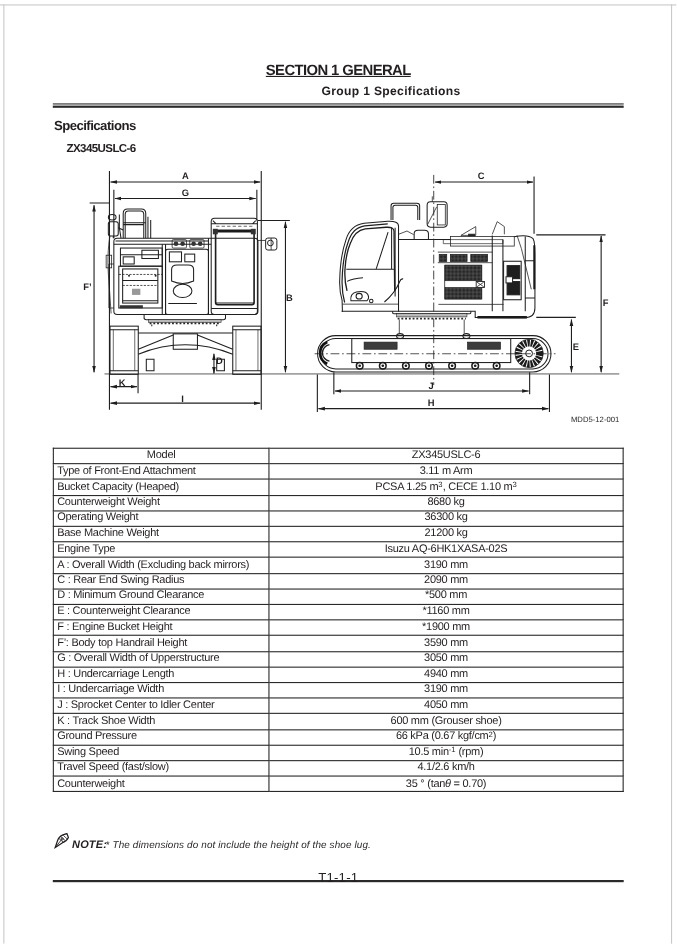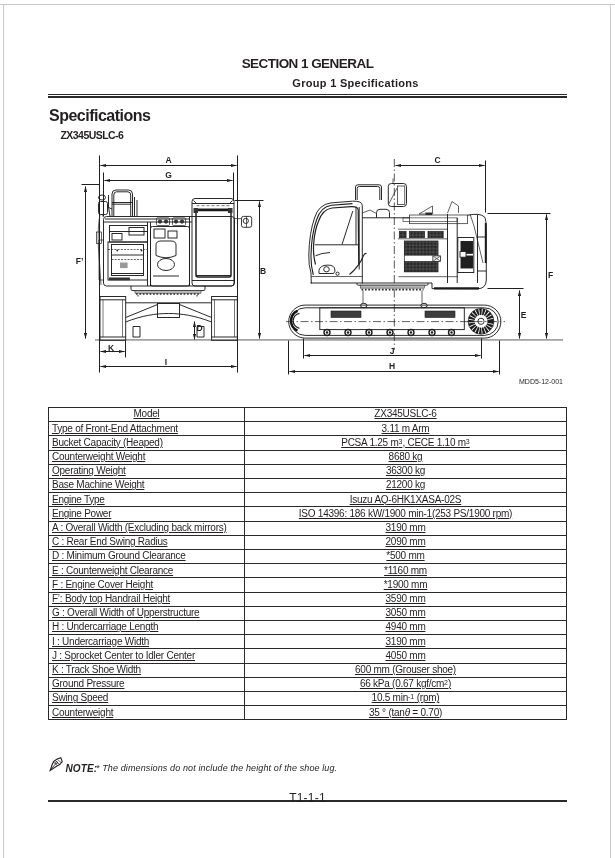--- a/index.html
+++ b/index.html
@@ -1,27 +1,27 @@
 <!DOCTYPE html>
 <html><head>
 <meta charset="utf-8">
 <style>
   html,body{margin:0;padding:0;}
   body{width:615px;height:858px;position:relative;background:#fff;overflow:hidden;
        font-family:"Liberation Sans",sans-serif;color:#231f20;}
   .abs{position:absolute;}
   .ln{position:absolute;background:#2a2a2a;}
   .gln{position:absolute;background:#c9c9c9;}
-  .h1{font-weight:bold;font-size:13.5px;letter-spacing:-0.55px;width:615px;text-align:center;}
+  .h1{font-weight:bold;font-size:13.5px;letter-spacing:-0.55px;width:615px;text-align:center;text-decoration:underline;}
   .h2{font-weight:bold;font-size:11px;letter-spacing:0.3px;width:615px;text-align:center;}
-  .spec{font-weight:bold;font-size:16px;letter-spacing:-0.5px;}
+  .spec{font-weight:bold;font-size:12px;letter-spacing:-0.5px;}
   .model{font-weight:bold;font-size:10.5px;letter-spacing:-0.55px;}
   table.t{border-collapse:collapse;table-layout:fixed;width:518px;}
   table.t td{border:1px solid #2a2a2a;font-size:10px;letter-spacing:-0.25px;
-     padding:0 0 0 3px;height:13.21px;line-height:12.5px;white-space:nowrap;overflow:hidden;text-decoration:underline;}
+     padding:0 0 0 3px;height:13.21px;line-height:12.5px;white-space:nowrap;overflow:hidden;}
   table.t td.c{text-align:center;padding:0;}
   sup{font-size:7px;vertical-align:2px;letter-spacing:0;line-height:0;}
   .note{font-size:9px;font-style:italic;letter-spacing:0.12px;}
   .foot{font-size:12px;width:615px;text-align:center;letter-spacing:0.2px;}
 </style>
 </head>
 <body>
 
   <div class="gln" style="left:0;top:4px;width:615px;height:1px;"></div>
   <div class="gln" style="left:3px;top:4px;width:1px;height:854px;"></div>
@@ -302,41 +302,37 @@
         </tr>
    <tr>
           <td>Base Machine Weight</td>
           <td class="c">21200 kg</td>
         </tr>
    <tr>
           <td>Engine Type</td>
           <td class="c">Isuzu AQ-6HK1XASA-02S</td>
         </tr>
    <tr>
-          <td>Engine Power</td>
-          <td class="c">ISO 14396: 186 kW/1900 min-1(253 PS/1900 rpm)</td>
-        </tr>
-   <tr>
           <td>A :  Overall Width (Excluding back mirrors)</td>
           <td class="c">3190 mm</td>
         </tr>
    <tr>
           <td>C :  Rear End Swing Radius</td>
           <td class="c">2090 mm</td>
         </tr>
    <tr>
           <td>D :  Minimum Ground Clearance</td>
           <td class="c">*500 mm</td>
         </tr>
    <tr>
           <td>E :  Counterweight Clearance</td>
           <td class="c">*1160 mm</td>
         </tr>
    <tr>
-          <td>F :  Engine Cover Height</td>
+          <td>F :  Engine Bucket Height</td>
           <td class="c">*1900 mm</td>
         </tr>
    <tr>
           <td>F’:  Body top Handrail Height</td>
           <td class="c">3590 mm</td>
         </tr>
    <tr>
           <td>G :  Overall Width of Upperstructure</td>
           <td class="c">3050 mm</td>
         </tr>
@@ -356,20 +352,24 @@
           <td>K :  Track Shoe Width</td>
           <td class="c">600 mm (Grouser shoe)</td>
         </tr>
    <tr>
           <td>Ground Pressure</td>
           <td class="c">66 kPa (0.67 kgf/cm<sup>2</sup>)</td>
         </tr>
    <tr>
           <td>Swing Speed</td>
           <td class="c">10.5 min<sup>-1</sup> (rpm)</td>
+        </tr>
+   <tr>
+          <td>Travel Speed (fast/slow)</td>
+          <td class="c">4.1/2.6 km/h</td>
         </tr>
    <tr>
           <td>Counterweight</td>
           <td class="c">35 ° (tan<i>θ</i> = 0.70)</td>
         </tr>
   </tbody>
     </table>
   </div>
 
   <svg class="abs" style="left:47px;top:756.5px;" width="18" height="16" viewBox="0 0 18 16">

